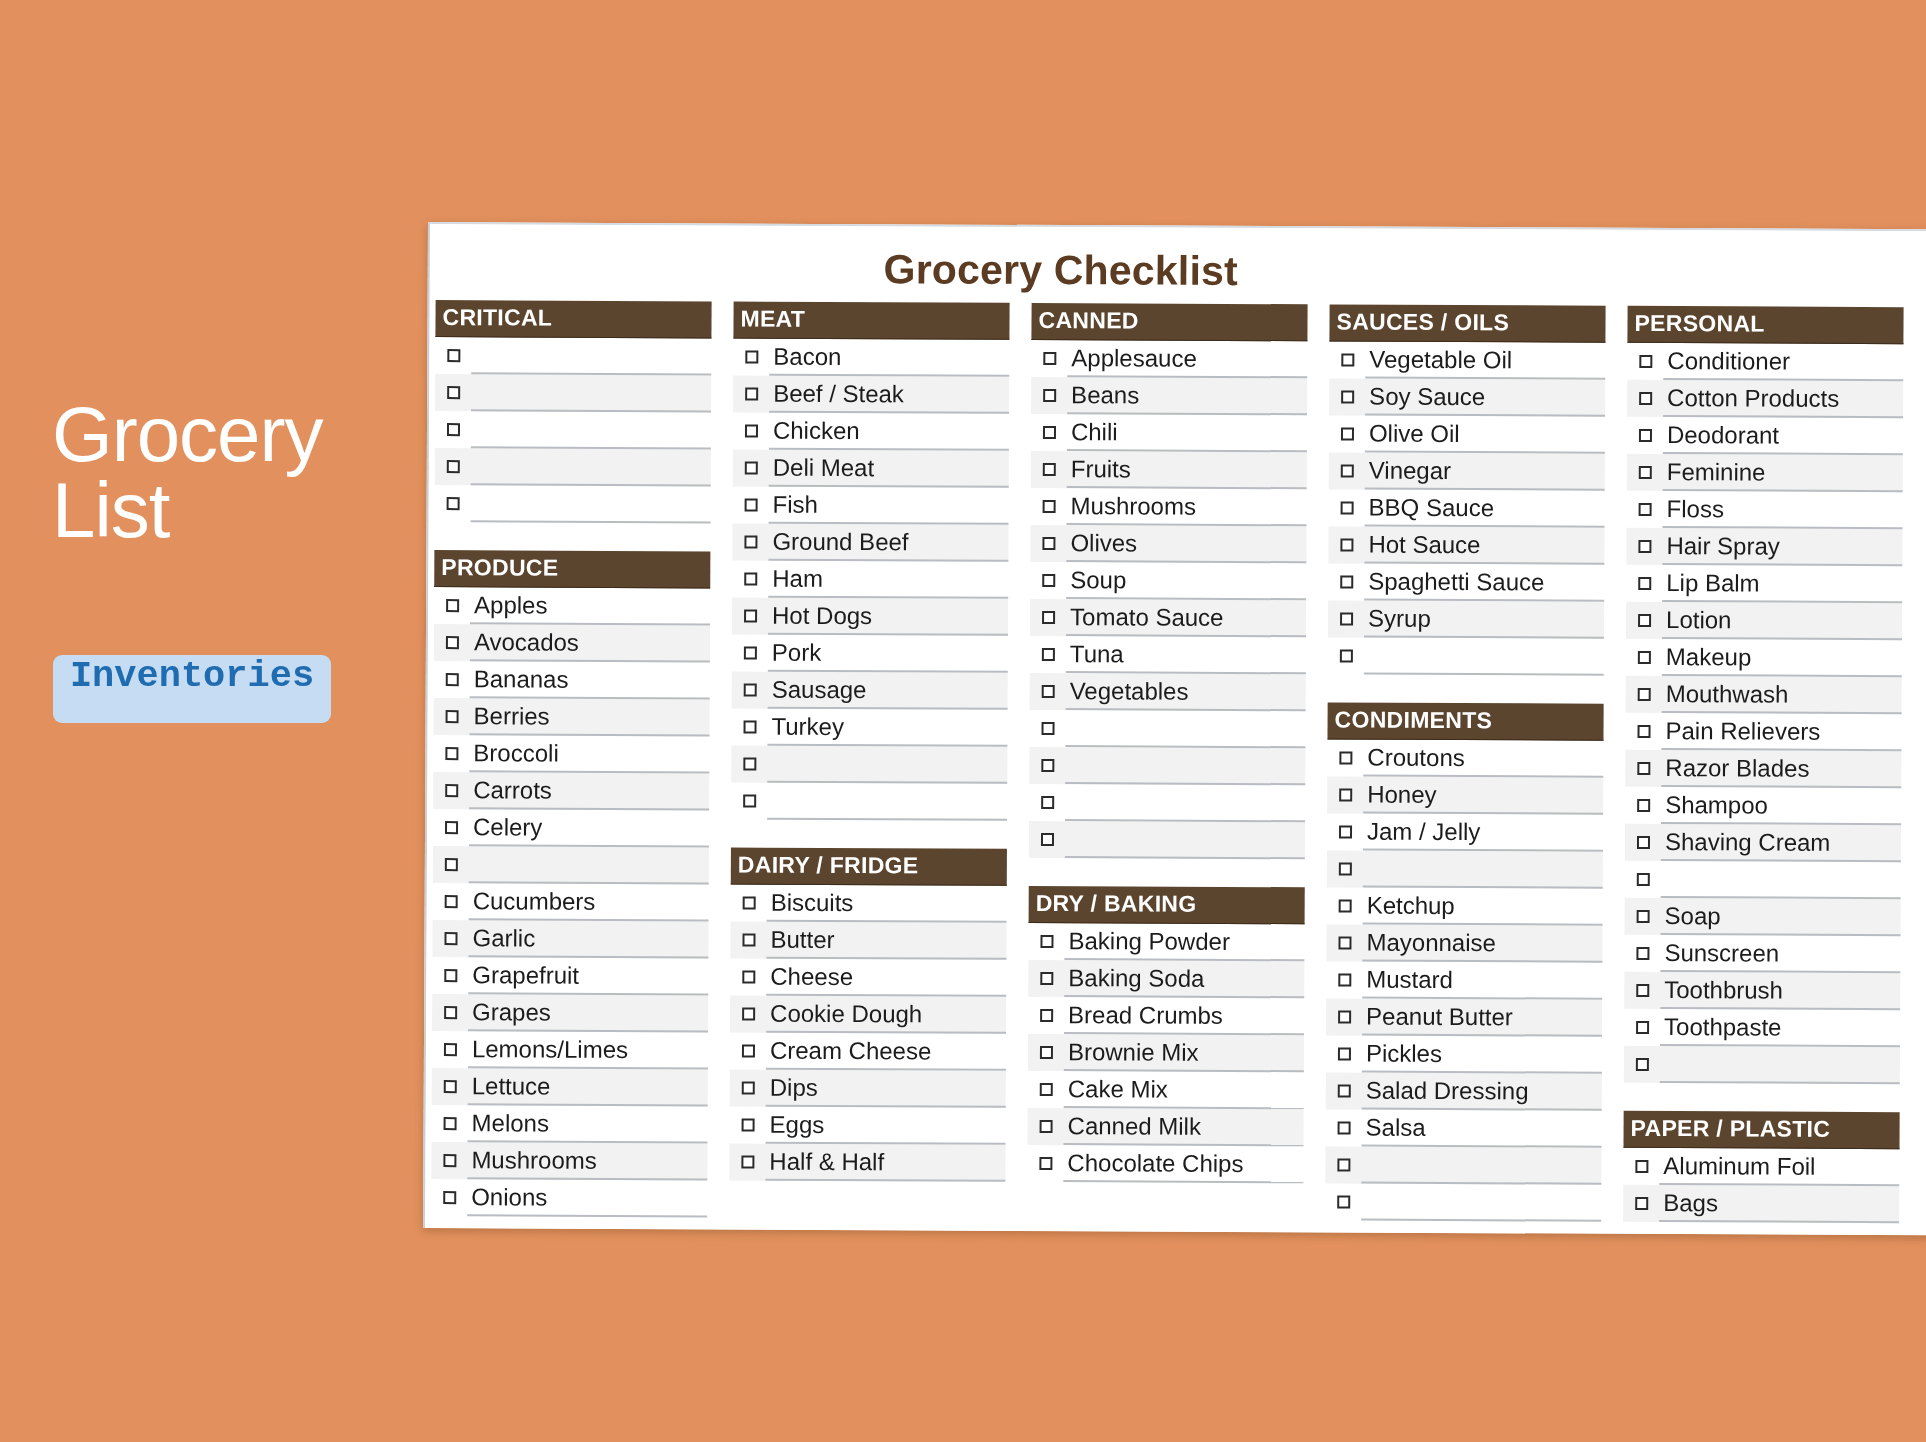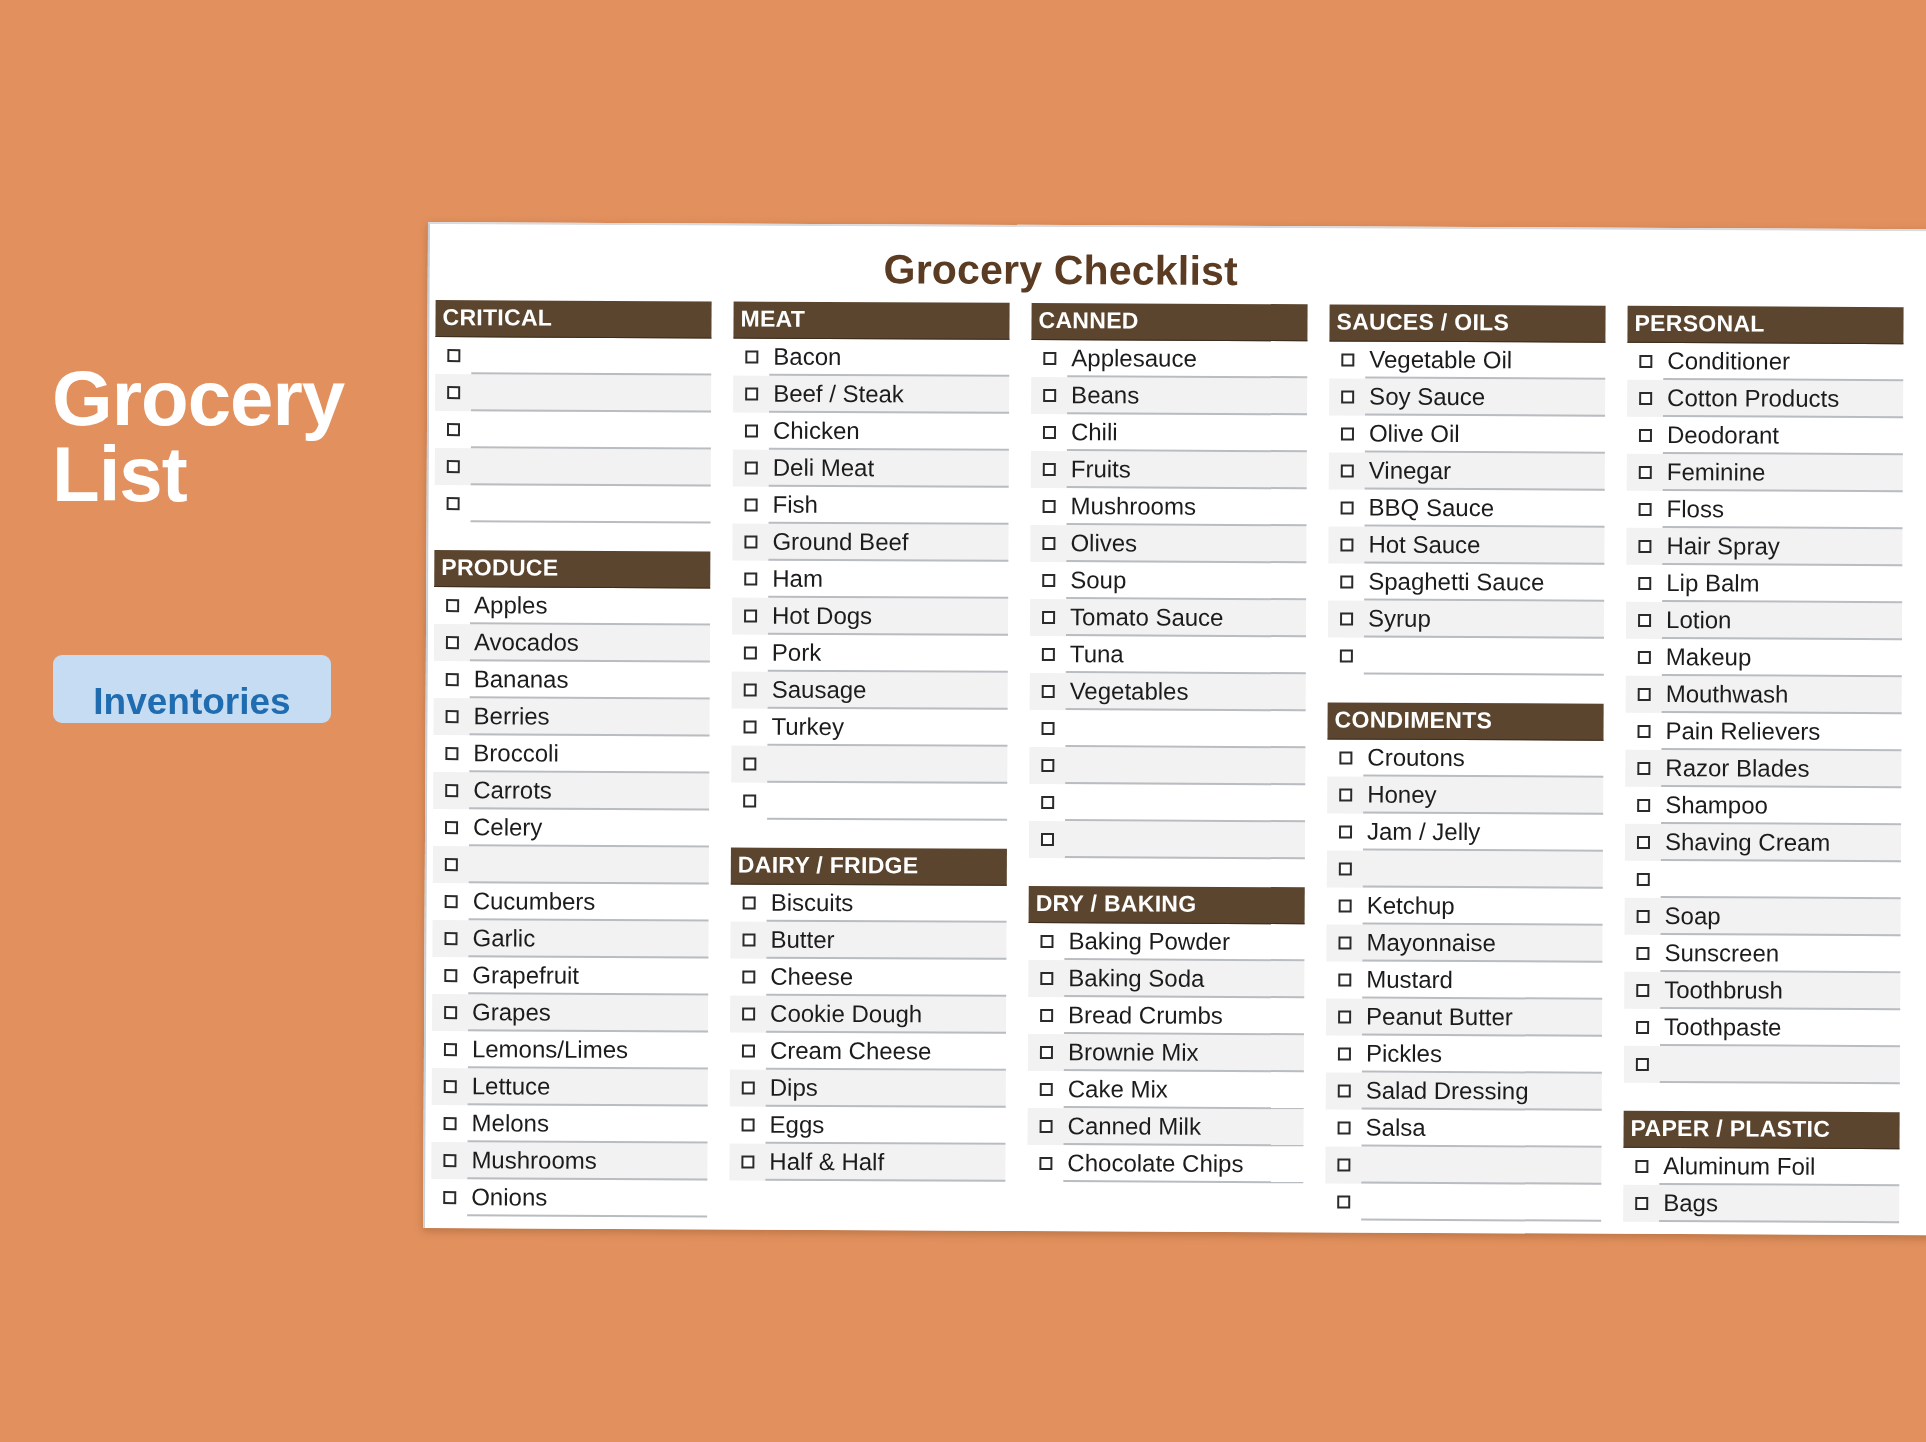--- a/index.html
+++ b/index.html
@@ -12,44 +12,45 @@
   body {
     background: #e2915e;
     font-family: "Liberation Sans", sans-serif;
     position: relative;
   }
 
   
   #hero-title {
     position: absolute;
     left: 52px;
-    top: 360px;
+    top: 396px;
     width: 430px;
     color: #ffffff;
     font-size: 78px;
-    font-weight: bold;
+    font-weight: normal;
     line-height: 0.98;
     letter-spacing: -1px;
     white-space: pre-line;
   }
   #inventories-button {
     position: absolute;
     left: 53px;
     top: 655px;
     width: 278px;
     height: 68px;
     background: #c6dcf2;
     border-radius: 9px;
     display: flex;
-    align-items: flex-end;
+    align-items: flex-start;
     justify-content: center;
     color: #1f6cb0;
     font-size: 37px;
     font-weight: bold;
     box-sizing: border-box;
+    font-family: Liberation Mono, monospace;
   }
 
   
   #sheet-wrap {
     position: absolute;
     left: 428px;
     top: 222px;
     width: 1510px;
     height: 1004px;
     transform: rotate(0.28deg);

